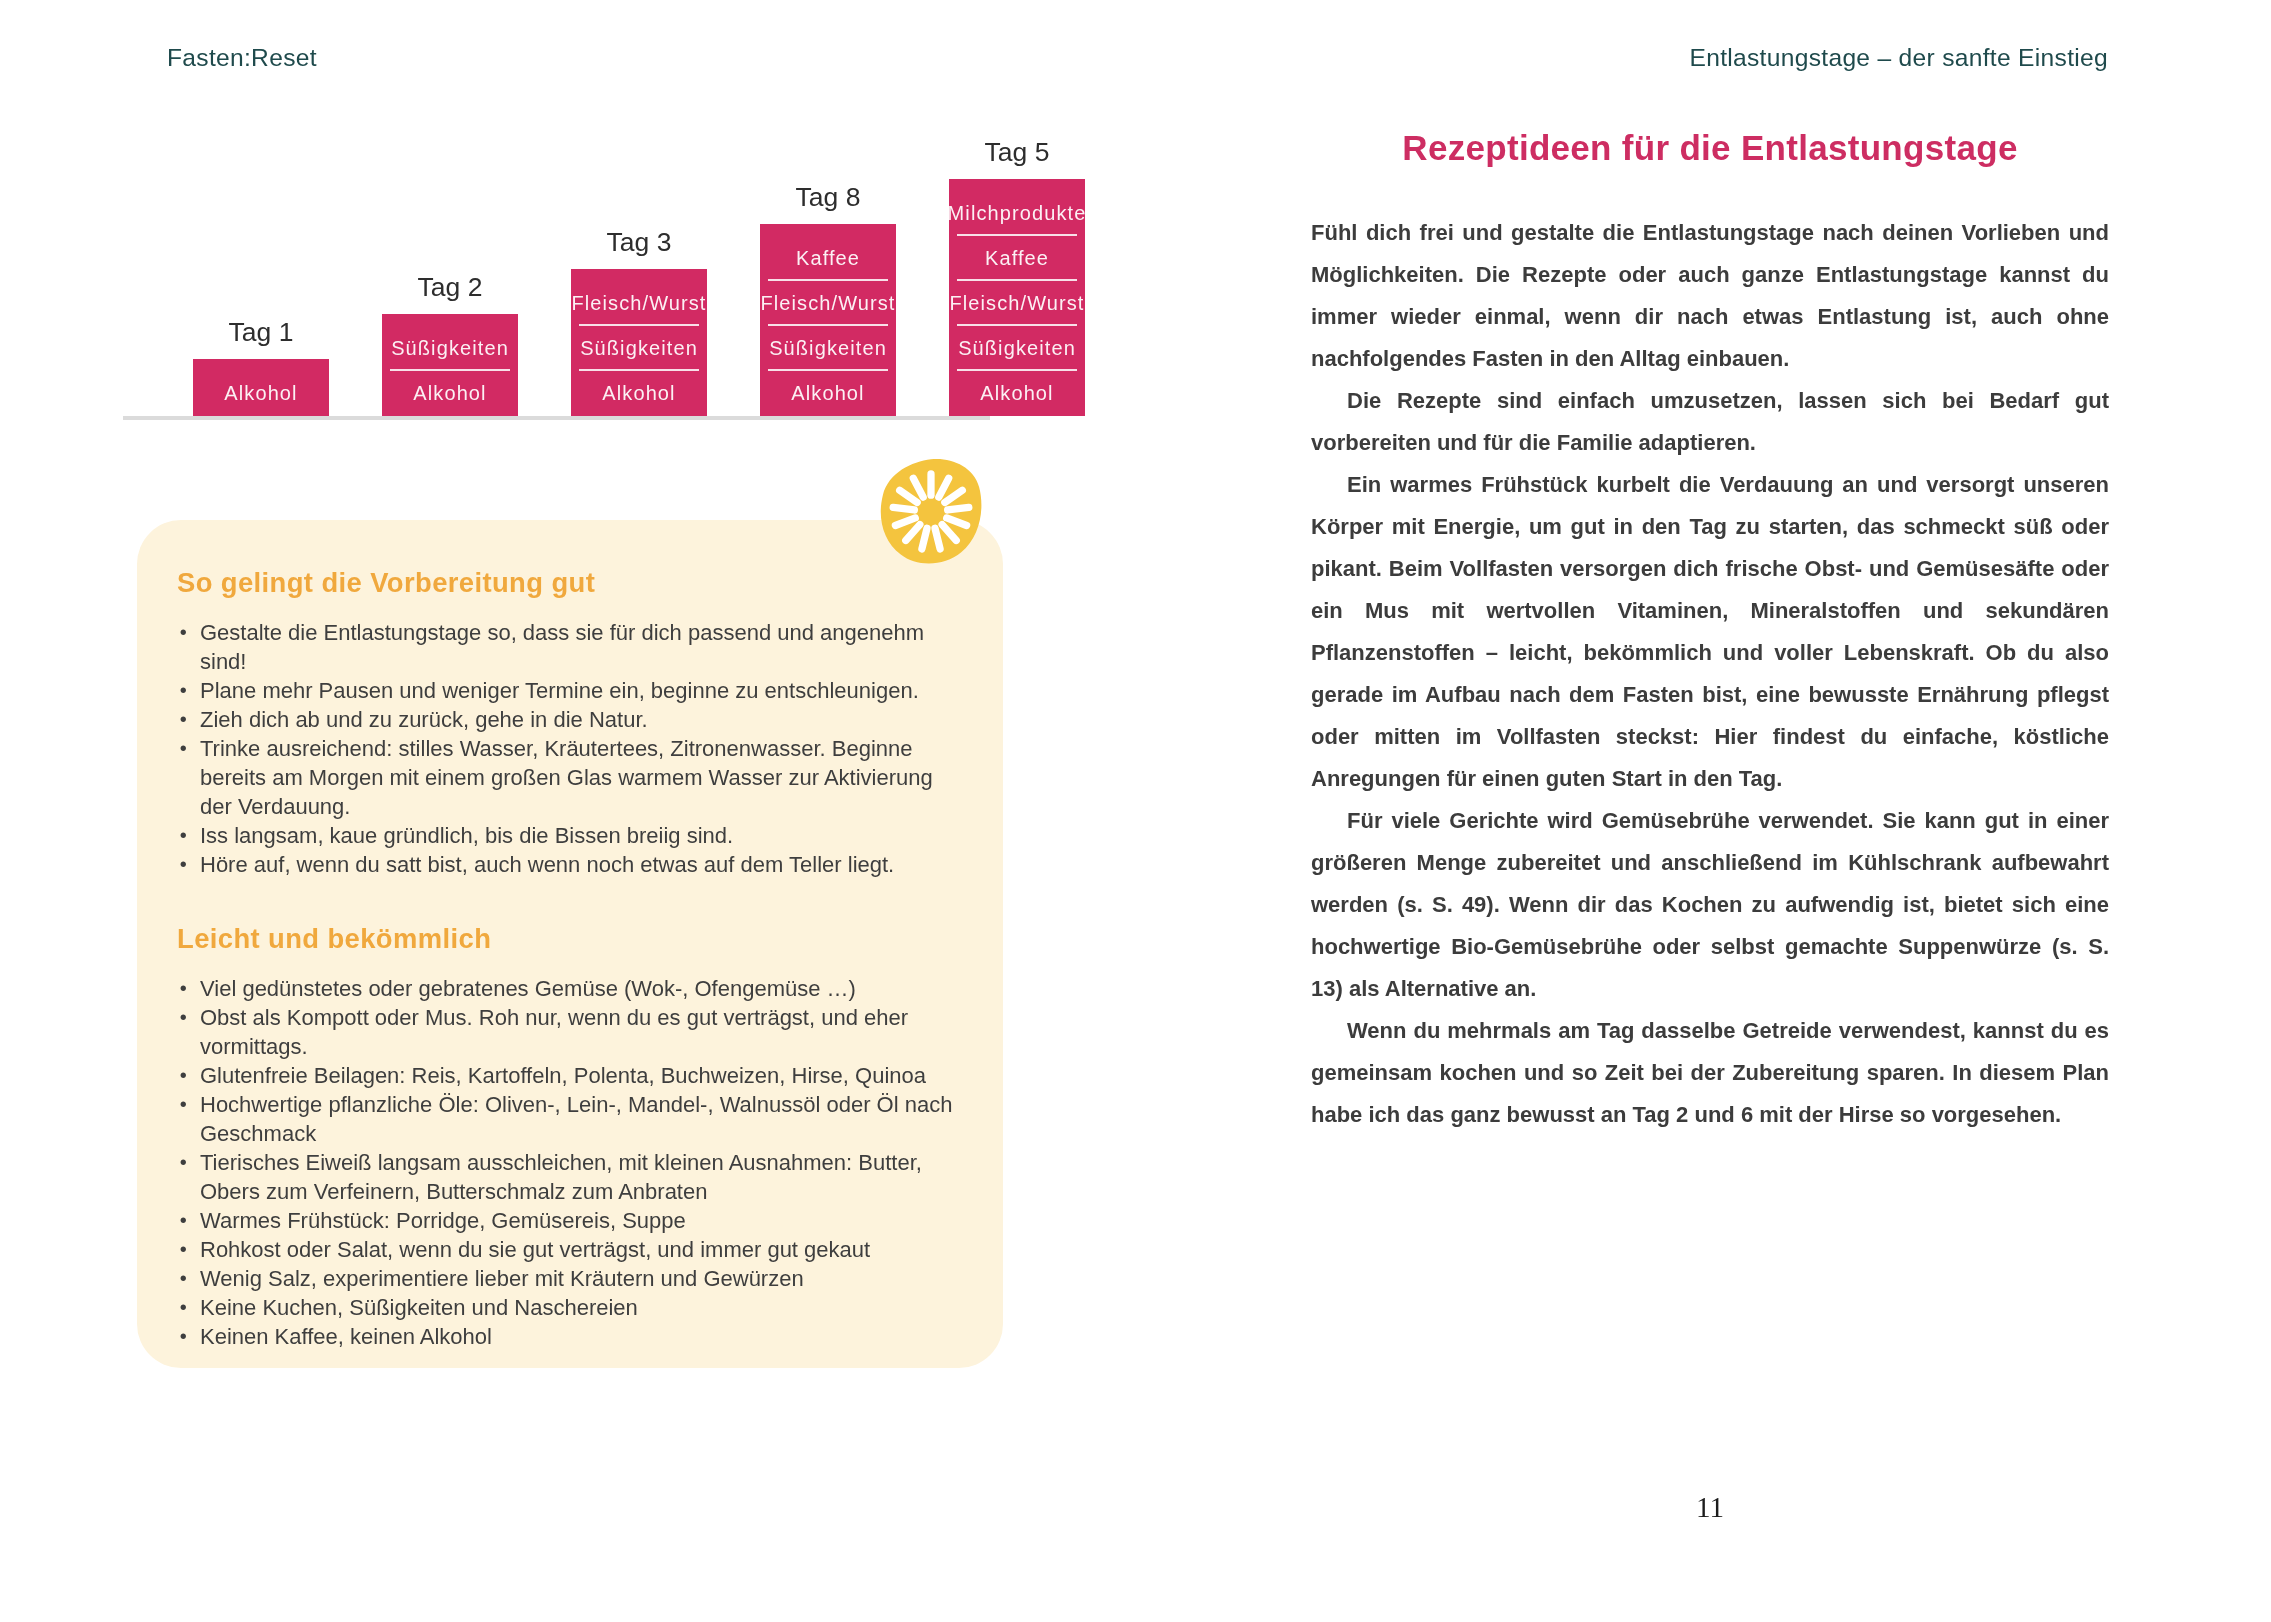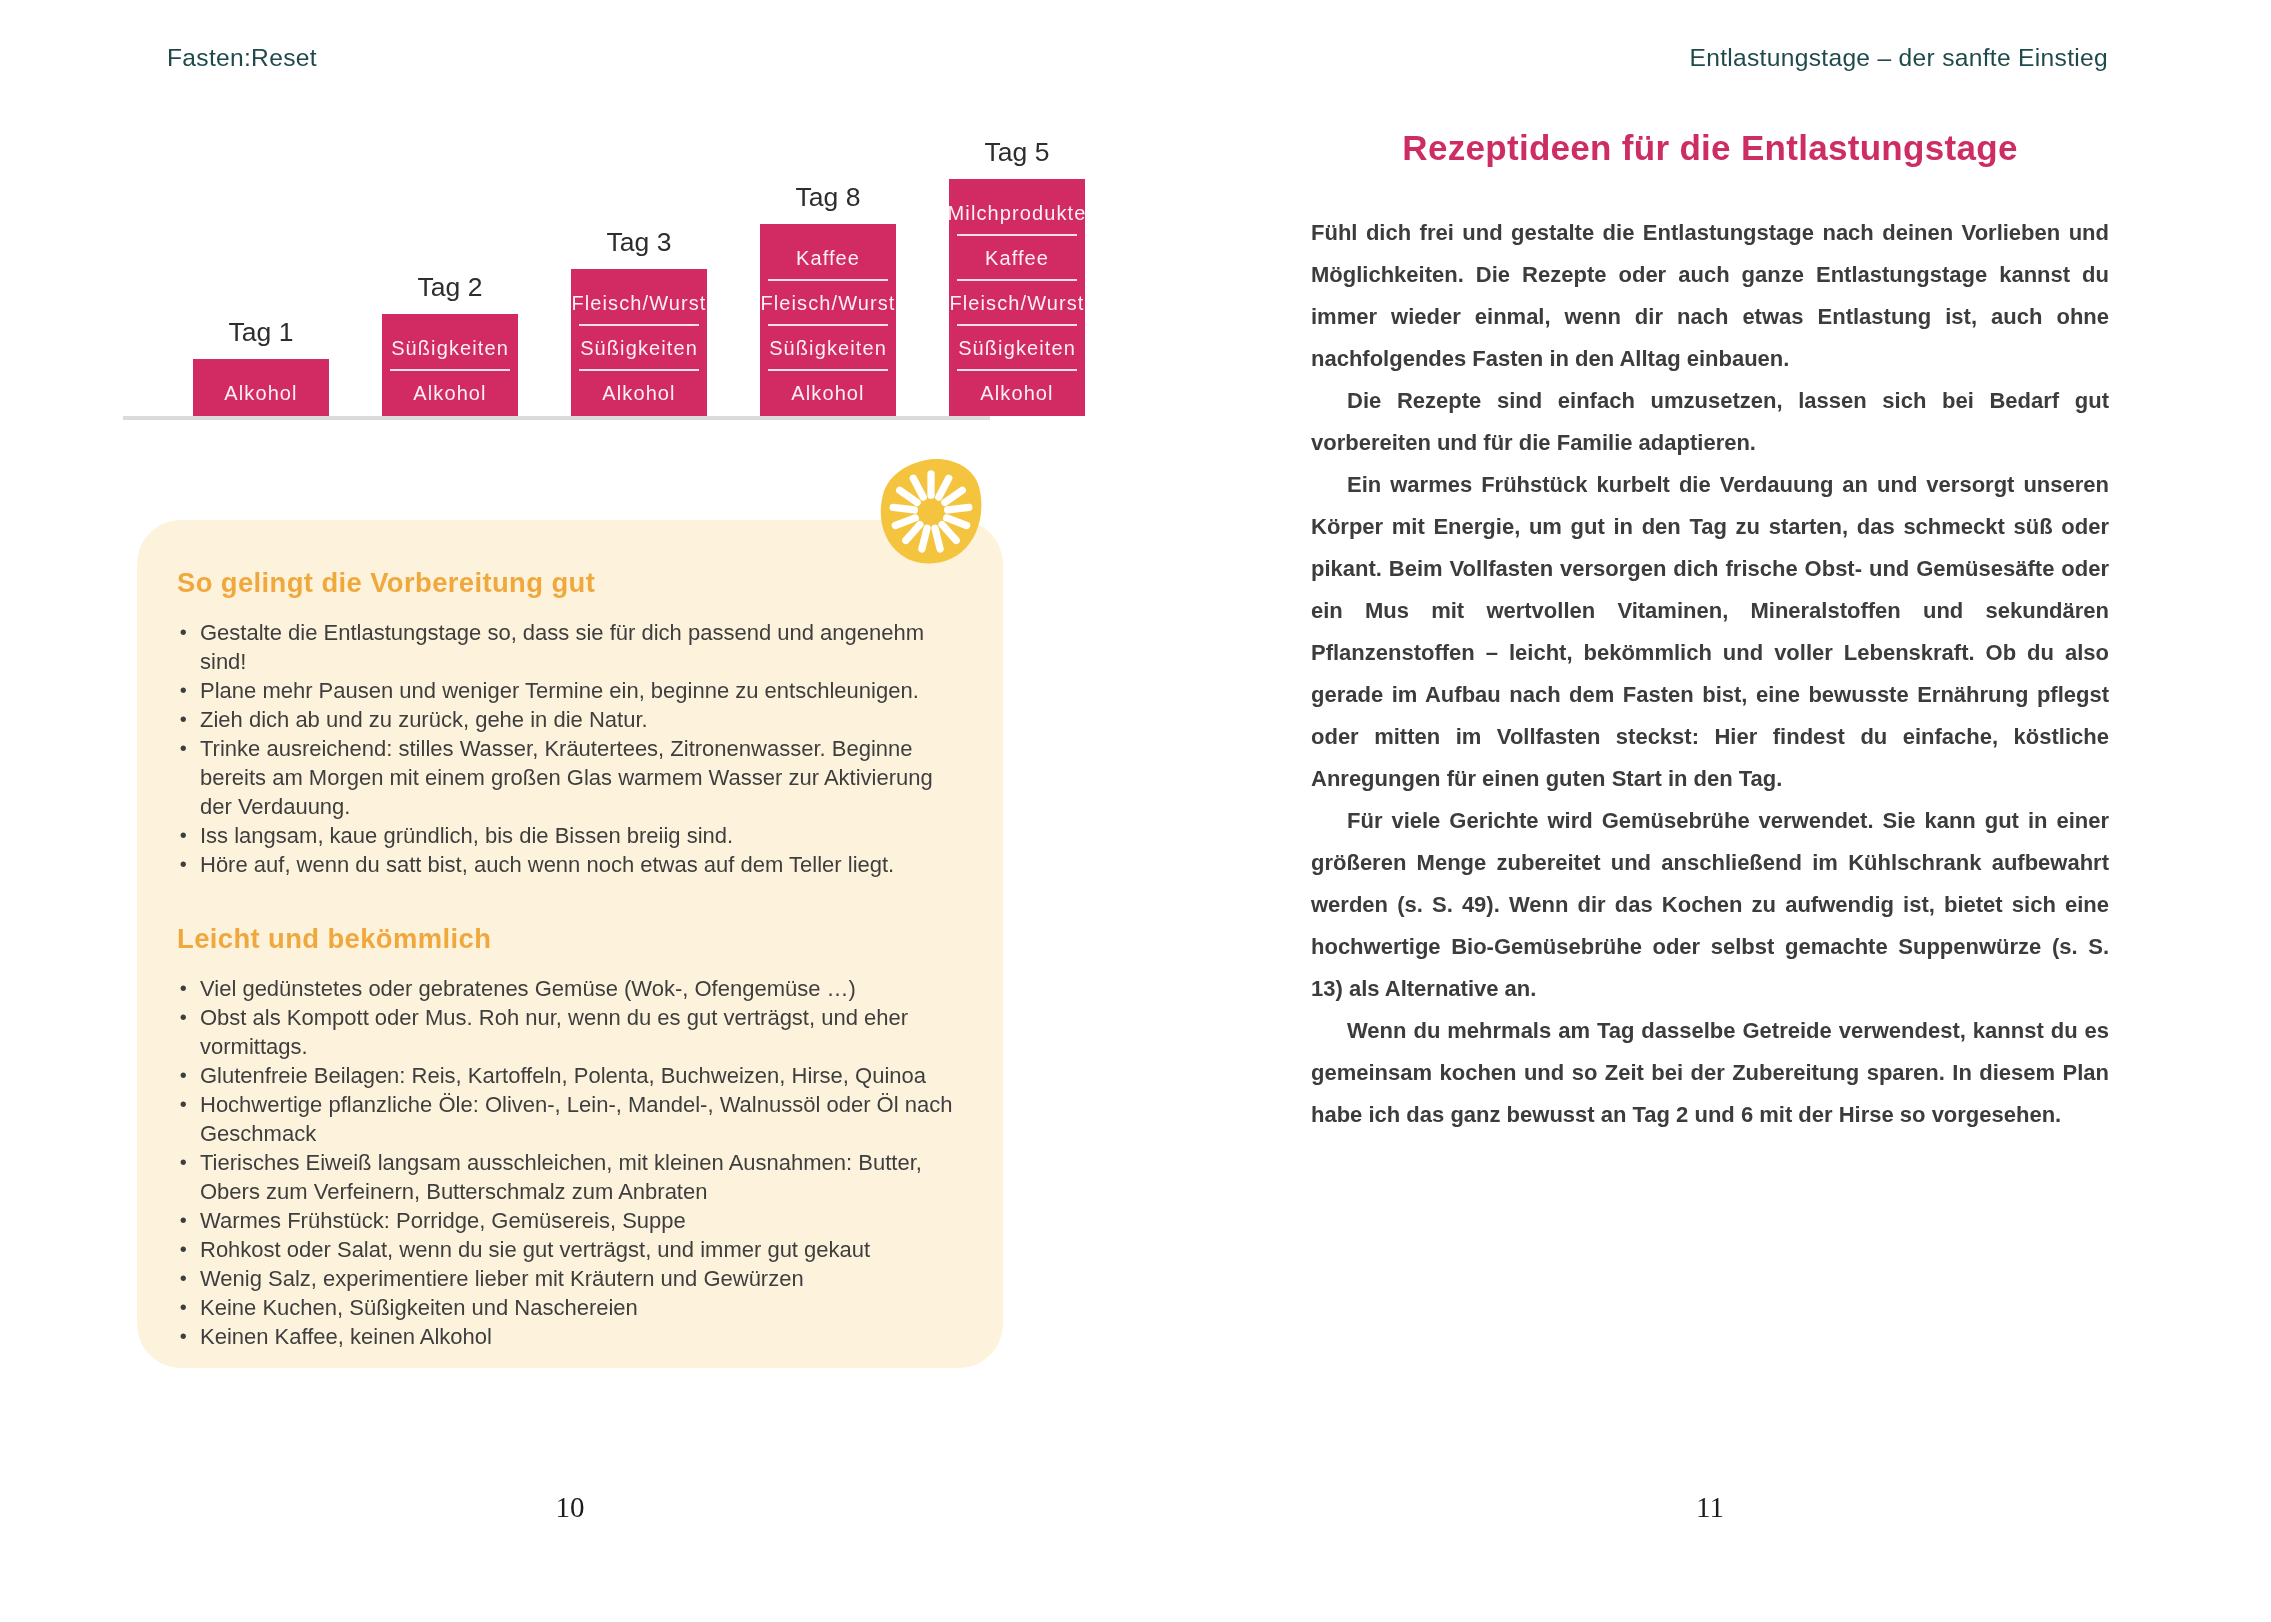--- a/index.html
+++ b/index.html
@@ -180,17 +180,16 @@
     <h1 class="article-title">Rezeptideen für die Entlastungstage</h1>
     <div>
         <p>Fühl dich frei und gestalte die Entlastungstage nach deinen Vorlieben und Möglichkeiten. Die Rezepte oder auch ganze Entlastungstage kannst du immer wieder einmal, wenn dir nach etwas Entlastung ist, auch ohne nachfolgendes Fasten in den Alltag einbauen.</p>
         <p class="indent">Die Rezepte sind einfach umzusetzen, lassen sich bei Bedarf gut vorbereiten und für die Familie adaptieren.</p>
         <p class="indent">Ein warmes Frühstück kurbelt die Verdauung an und versorgt unseren Körper mit Energie, um gut in den Tag zu starten, das schmeckt süß oder pikant. Beim Vollfasten versorgen dich frische Obst- und Gemüsesäfte oder ein Mus mit wertvollen Vitaminen, Mineralstoffen und sekundären Pflanzenstoffen – leicht, bekömmlich und voller Lebenskraft. Ob du also gerade im Aufbau nach dem Fasten bist, eine bewusste Ernährung pflegst oder mitten im Vollfasten steckst: Hier findest du einfache, köstliche Anregungen für einen guten Start in den Tag.</p>
         <p class="indent">Für viele Gerichte wird Gemüsebrühe verwendet. Sie kann gut in einer größeren Menge zubereitet und anschließend im Kühlschrank aufbewahrt werden (s. S. 49). Wenn dir das Kochen zu aufwendig ist, bietet sich eine hochwertige Bio-Gemüsebrühe oder selbst gemachte Suppenwürze (s. S. 13) als Alternative an.</p>
         <p class="indent">Wenn du mehrmals am Tag dasselbe Getreide verwendest, kannst du es gemeinsam kochen und so Zeit bei der Zubereitung sparen. In diesem Plan habe ich das ganz bewusst an Tag 2 und 6 mit der Hirse so vorgesehen.</p>
       </div>
   </div>
 
-  <div class="folio left">10</div>
   <div class="folio right">11</div>
 
 </div>
 
 
 </body></html>

